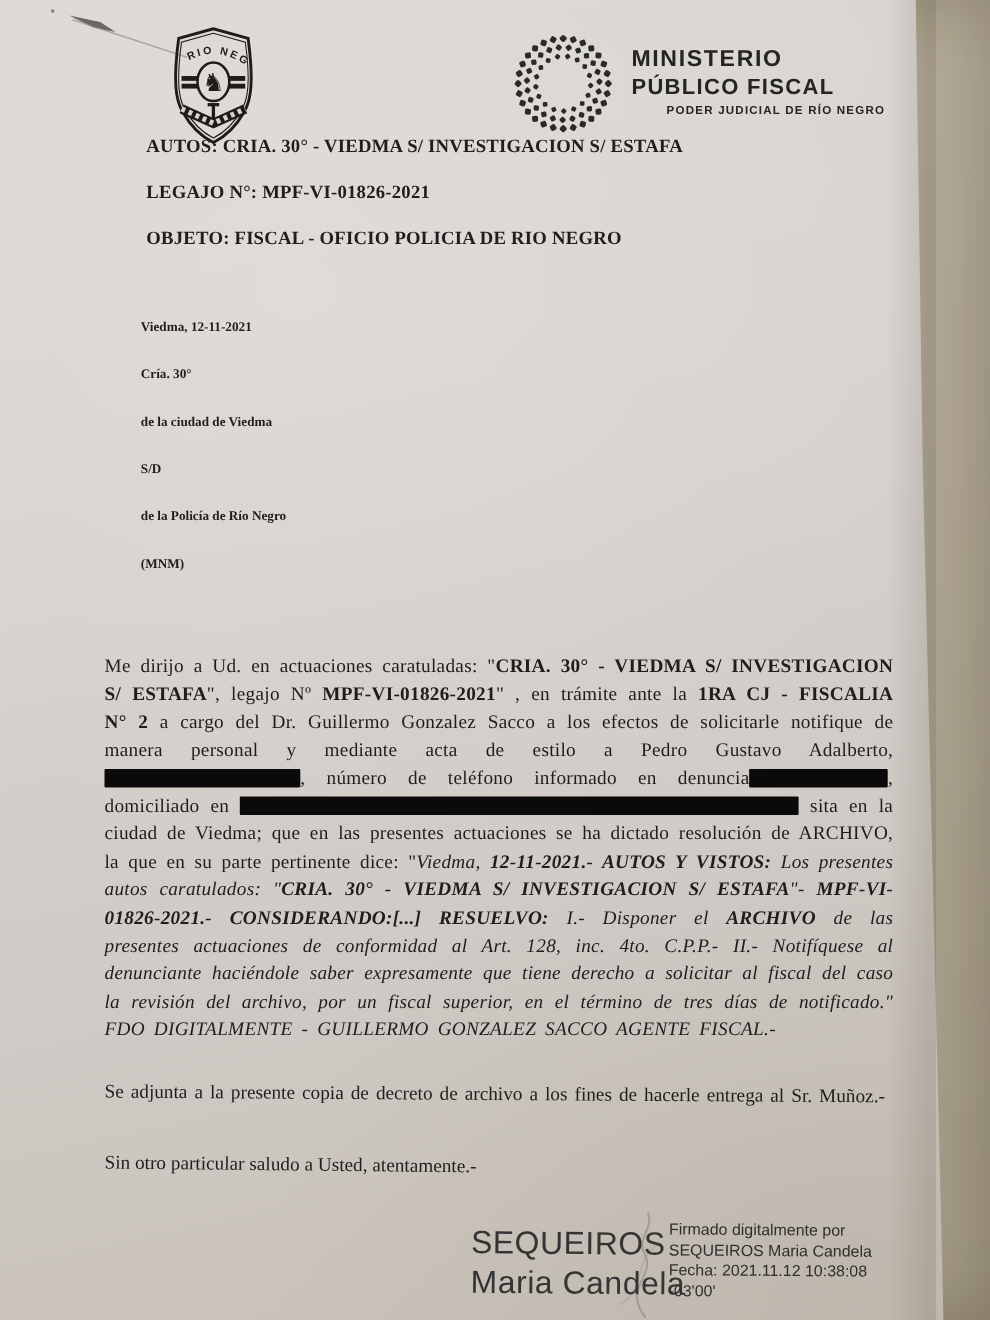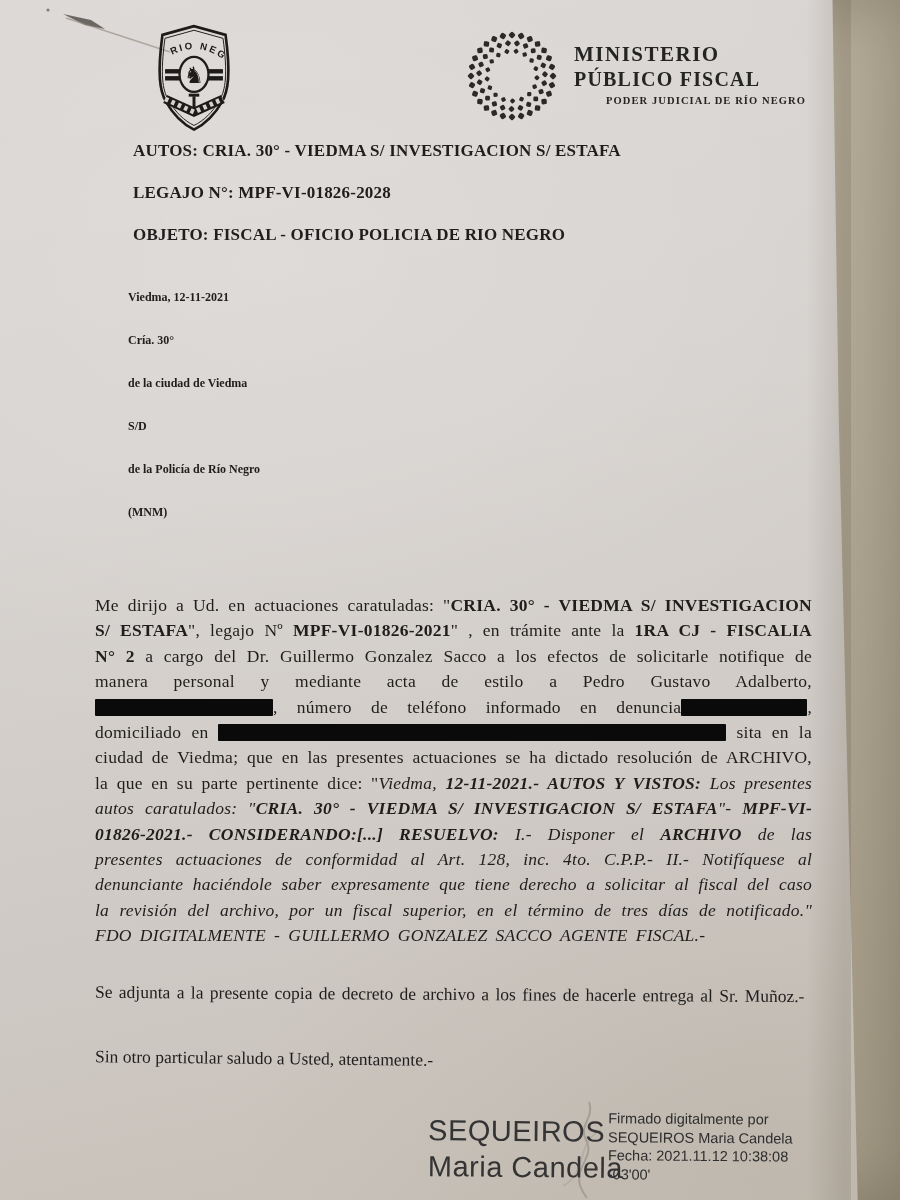--- a/index.html
+++ b/index.html
@@ -21,26 +21,26 @@
     position:absolute;top:0;bottom:0;left:89.5%;width:5%;
     background:linear-gradient(to right, rgba(80,70,50,0), rgba(80,70,50,.16) 85%);
     pointer-events:none;
   }
   .ink{color:#1f1e1d;}
   
   .hdr{position:absolute;left:0;top:0;width:100%;height:140px;}
   .badge{position:absolute;left:137px;top:20px;width:114px;height:114px;}
   .mpf{position:absolute;left:462px;top:24px;width:360px;height:104px;}
   .mpf-rosette{position:absolute;left:0;top:2px;width:100px;height:100px;}
-  .mpf-text{position:absolute;left:112px;top:18px;font-family:Liberation Serif, serif;color:#242423;}
+  .mpf-text{position:absolute;left:112px;top:18px;font-family:Liberation Sans, sans-serif;color:#242423;}
   .mpf-t1{font-size:21px;font-weight:bold;letter-spacing:1.5px;line-height:24px;}
   .mpf-t2{font-size:20px;font-weight:bold;letter-spacing:1.2px;line-height:27px;}
   .mpf-t3{font-size:10.5px;font-weight:bold;letter-spacing:1.1px;margin-top:2px;margin-left:32px;}
   
-  .case{position:absolute;left:133px;top:130px;font-weight:bold;font-size:17px;line-height:42px;letter-spacing:.2px;}
+  .case{position:absolute;left:133px;top:112px;font-weight:bold;font-size:17px;line-height:42px;letter-spacing:.2px;}
   
   .addr{position:absolute;left:128px;top:276px;font-weight:bold;font-size:12px;line-height:43px;}
   
   .body-par{
     position:absolute;left:95px;top:593px;width:717px;
     font-size:17.5px;line-height:25.4px;text-align:justify;
     word-spacing:3.5px;letter-spacing:.25px;
   }
   .redact{
     display:inline-block;height:17px;vertical-align:-3px;
@@ -172,21 +172,21 @@
         <div class="mpf-text">
           <div class="mpf-t1">MINISTERIO</div>
           <div class="mpf-t2">PÚBLICO FISCAL</div>
           <div class="mpf-t3">PODER JUDICIAL DE RÍO NEGRO</div>
         </div>
       </div>
     </div>
 
     <div class="case ink">
       <div>AUTOS: CRIA. 30° - VIEDMA S/ INVESTIGACION S/ ESTAFA</div>
-      <div>LEGAJO N°: MPF-VI-01826-2028</div>
+      <div>LEGAJO N°: MPF-VI-01826-2021</div>
       <div>OBJETO: FISCAL - OFICIO POLICIA DE RIO NEGRO</div>
     </div>
 
     <div class="addr ink">
       <div>Viedma, 12-11-2021</div>
       <div>Cría. 30°</div>
       <div>de la ciudad de Viedma</div>
       <div>S/D</div>
       <div>de la Policía de Río Negro</div>
       <div>(MNM)</div>

